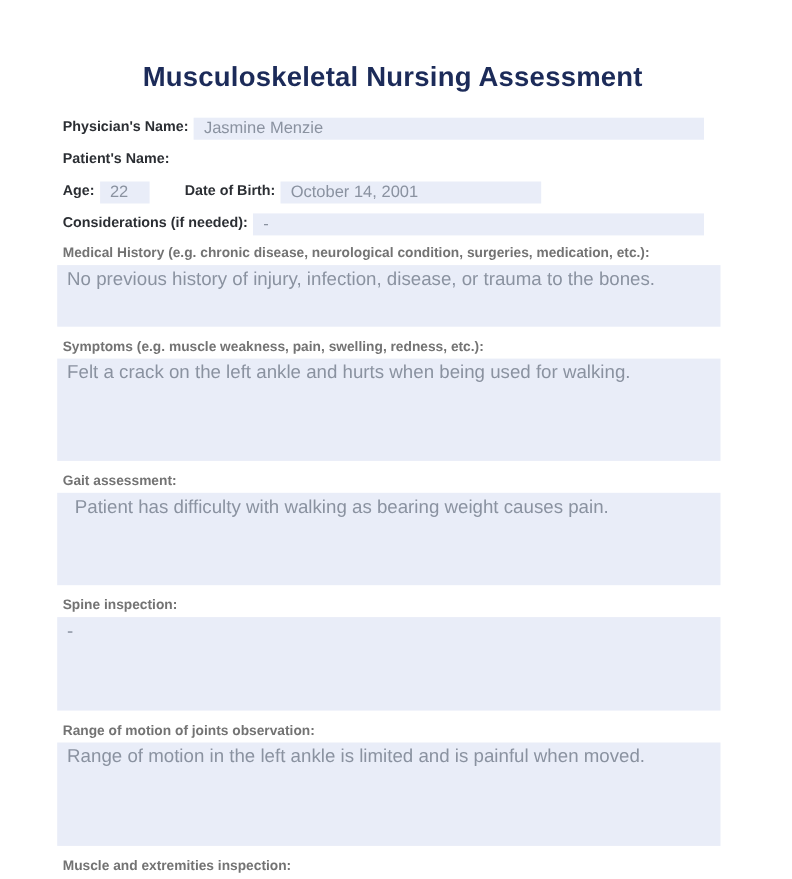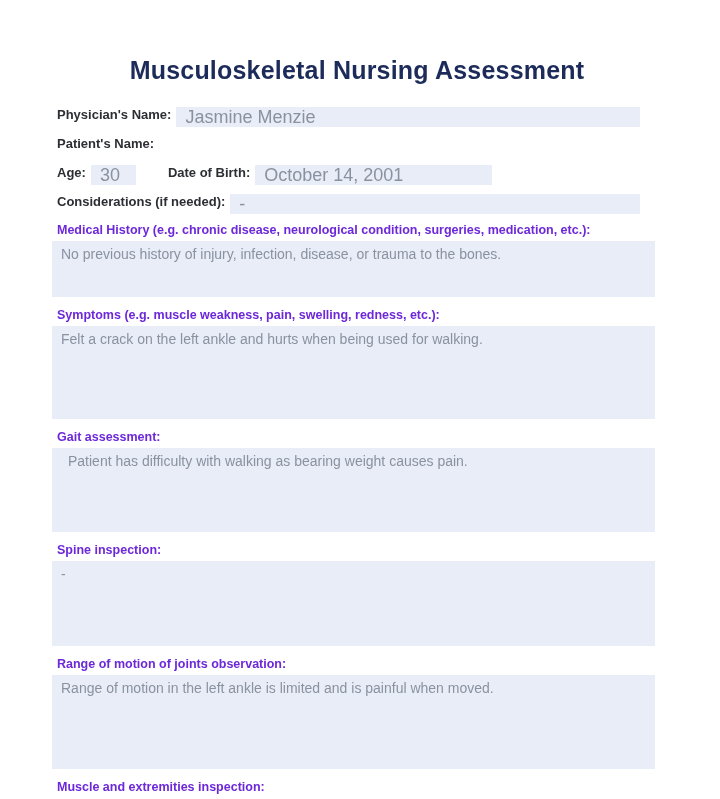--- a/index.html
+++ b/index.html
@@ -33,47 +33,47 @@
   }
   .row .lbl {
     font-weight: bold;
     color: #2b2e33;
     white-space: nowrap;
     flex: 0 0 auto;
   }
   .fld {
     background: #e9edf8;
     color: #8a92a0;
-    font-size: 18px;
+    font-size: 15px;
     height: 20px;
     line-height: 20px;
     padding-left: 9px;
     margin-left: 5px;
     overflow: hidden;
     white-space: nowrap;
   }
   .grow { flex: 1 1 auto; }
   .w-date { flex: 0 0 222px; }
   .w-age  { flex: 0 0 45px; }
   .w-dob  { flex: 0 0 237px; }
   .gap-dob { margin-left: 32px; }
   .sections { width: 603px; margin-left: -5px; }
   .section { margin-top: 11px; }
   .section.first { margin-top: 9px; }
   .sec-label {
     font-size: 12.5px;
     font-weight: bold;
     line-height: 15px;
-    color: #6d28d9;
+    color: #737373;
     padding-left: 5px;
   }
   .sec-area {
     background: #e9edf8;
     color: #8a92a0;
-    font-size: 14px;
+    font-size: 17px;
     line-height: 18px;
     margin-top: 3px;
     padding: 4px 12px 0 9px;
     width: 603px;
   }
   .h-56 { height: 56px; }
   .h-83 { height: 93px; }
   .h-84 { height: 84px; padding-left: 16px; }
   .h-85 { height: 85px; }
   .h-86 { height: 94px; }
@@ -92,21 +92,21 @@
       <span class="fld grow">Jasmine Menzie</span>
     </div>
 
 
     <div class="row">
       <span class="lbl">Patient's Name:</span>
     </div>
 
     <div class="row">
       <span class="lbl">Age:</span>
-      <span class="fld w-age">30</span>
+      <span class="fld w-age">22</span>
       <span class="lbl gap-dob">Date of Birth:</span>
       <span class="fld w-dob">October 14, 2001</span>
     </div>
 
     <div class="row">
       <span class="lbl">Considerations (if needed):</span>
       <span class="fld grow">-</span>
     </div>
 
   </div>

